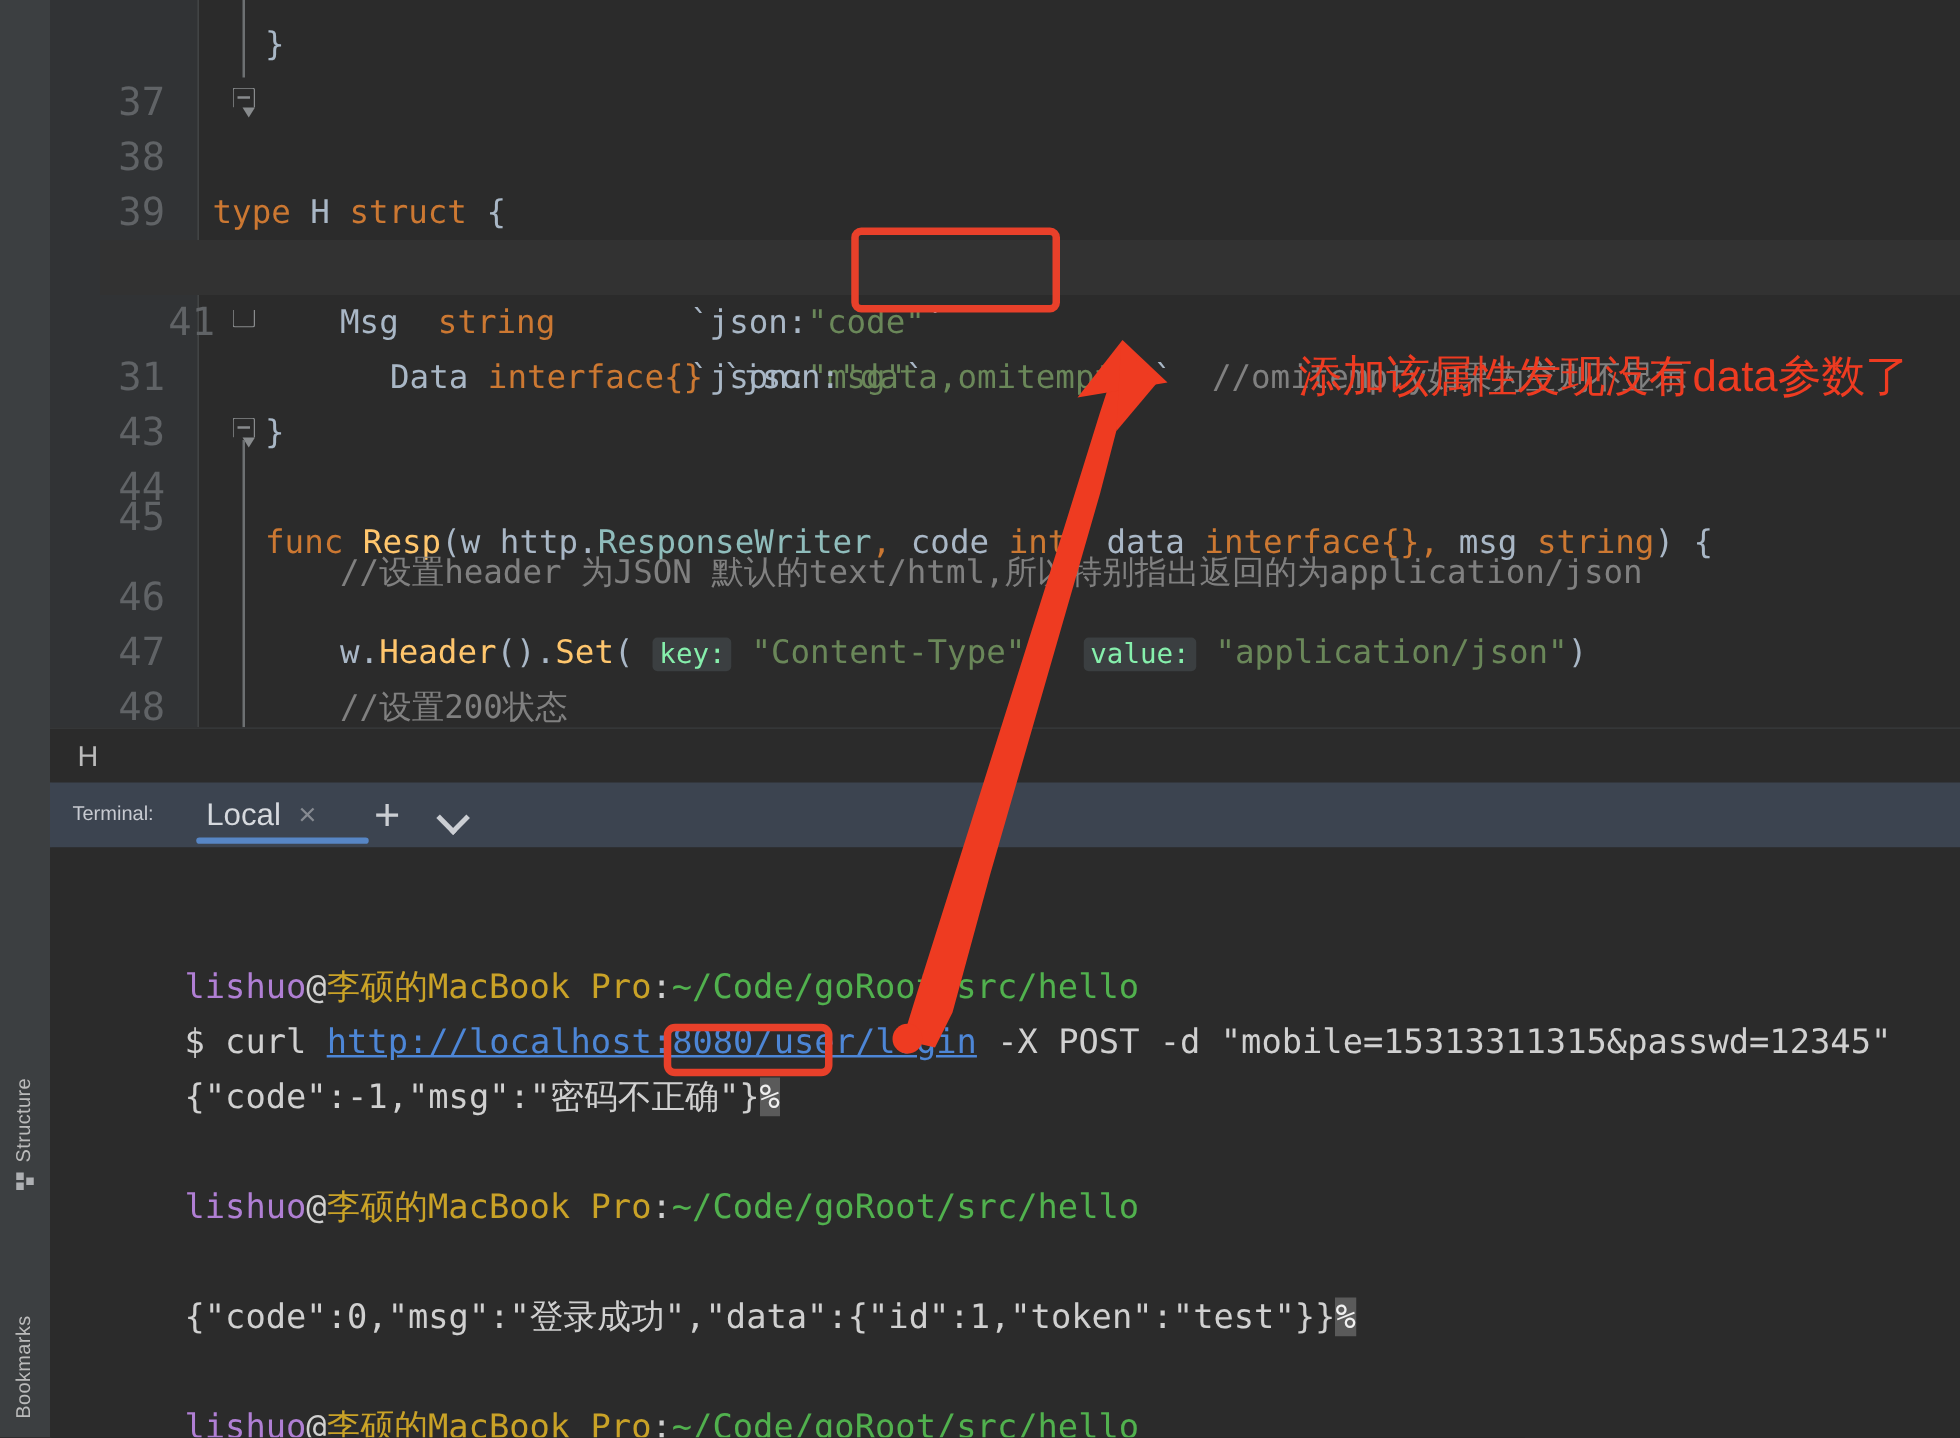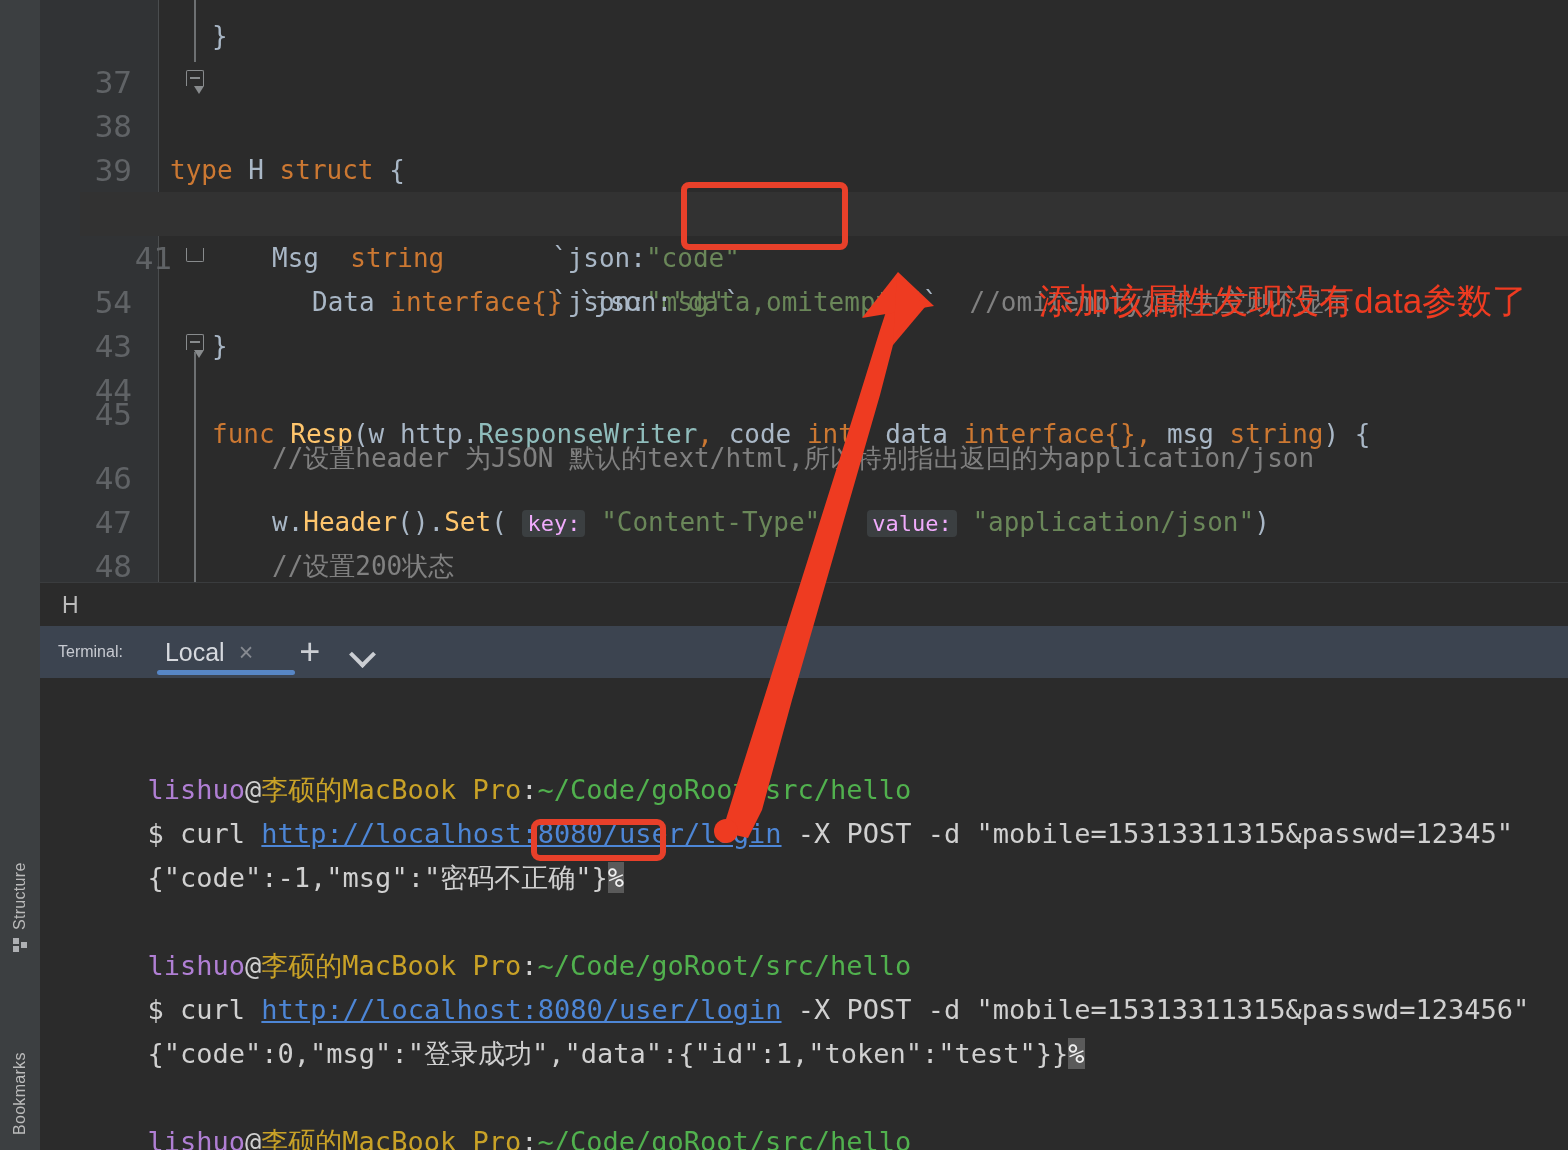--- a/index.html
+++ b/index.html
@@ -147,21 +147,21 @@
 
   
   .kw   { color: #cc7832; }
   .fn   { color: #ffc66d; }
   .typ  { color: #a9b7c6; }
   .str  { color: #6a8759; }
   .cmt  { color: #808080; }
   .pkg  { color: #a9b7c6; }
   .mth  { color: #ffc66d; }
   .hint {
-    color: #f0abfc;
+    color: #86efac;
     background: #3b3f41;
     border-radius: 4px;
     padding: 1px 5px;
     font-size: 22px;
   }
 
   
   .breadcrumb {
     position: absolute;
     left: 40px; top: 582px;
@@ -332,21 +332,21 @@
         <span class="code" style="left:232px;"><span class="typ">Msg</span>  <span class="kw">string</span></span>
         <span class="code" style="left:512px;"><span class="typ">`json:</span><span class="str">"msg"</span><span class="typ">`</span></span>
       </div>
 
       <div class="line current" style="top:192px;margin-left:40px;">
         <span class="lnum">41</span>
         <span class="code" style="left:232px;"><span class="typ">Data</span> <span class="kw">interface{}</span> <span class="typ">`json:</span><span class="str">"data</span><span class="str">,omitempty</span><span class="str">"</span><span class="typ">`</span>  <span class="cmt">//omitempty如果为空则不显示</span></span>
       </div>
 
       <div class="line" style="top:236px;">
-        <span class="lnum">54</span>
+        <span class="lnum">31</span>
         <span class="code" style="left:172px;"><span class="typ">}</span></span>
       </div>
       <div class="fold end" style="top:248px;"></div>
 
       <div class="line" style="top:280px;">
         <span class="lnum">43</span>
       </div>
 
       <div class="line" style="top:324px;">
         <span class="lnum">44</span>
@@ -403,23 +403,20 @@
     <div class="tline" style="top:90px;">
       <span class="t-out">$</span><span class="t-out"> curl </span><span class="t-url">http://localhost:8080/user/login</span><span class="t-out"> -X POST -d "mobile=15313311315&amp;passwd=12345"</span>
     </div>
     <div class="tline" style="top:134px;">
       <span class="t-out">{"code":-1,"msg":"密码不正确"}</span><span class="t-mark">%</span>
     </div>
 
     <div class="tline" style="top:222px;">
       <span class="t-user">lishuo</span><span class="t-at">@</span><span class="t-host">李硕的MacBook Pro</span><span class="t-colon">:</span><span class="t-path">~/Code/goRoot/src/hello</span>
     </div>
-    <div class="tline" style="top:266px;">
-      <span class="t-out">$</span><span class="t-out"> curl </span><span class="t-url">http://localhost:8080/user/login</span><span class="t-out"> -X POST -d "mobile=15313311315&amp;passwd=123456"</span>
-    </div>
     <div class="tline" style="top:310px;">
       <span class="t-out">{"code":0,"msg":"登录成功","data":{"id":1,"token":"test"}}</span><span class="t-mark">%</span>
     </div>
 
     <div class="tline" style="top:398px;">
       <span class="t-user">lishuo</span><span class="t-at">@</span><span class="t-host">李硕的MacBook Pro</span><span class="t-colon">:</span><span class="t-path">~/Code/goRoot/src/hello</span>
     </div>
     <div class="tline" style="top:442px;">
        
     </div>

